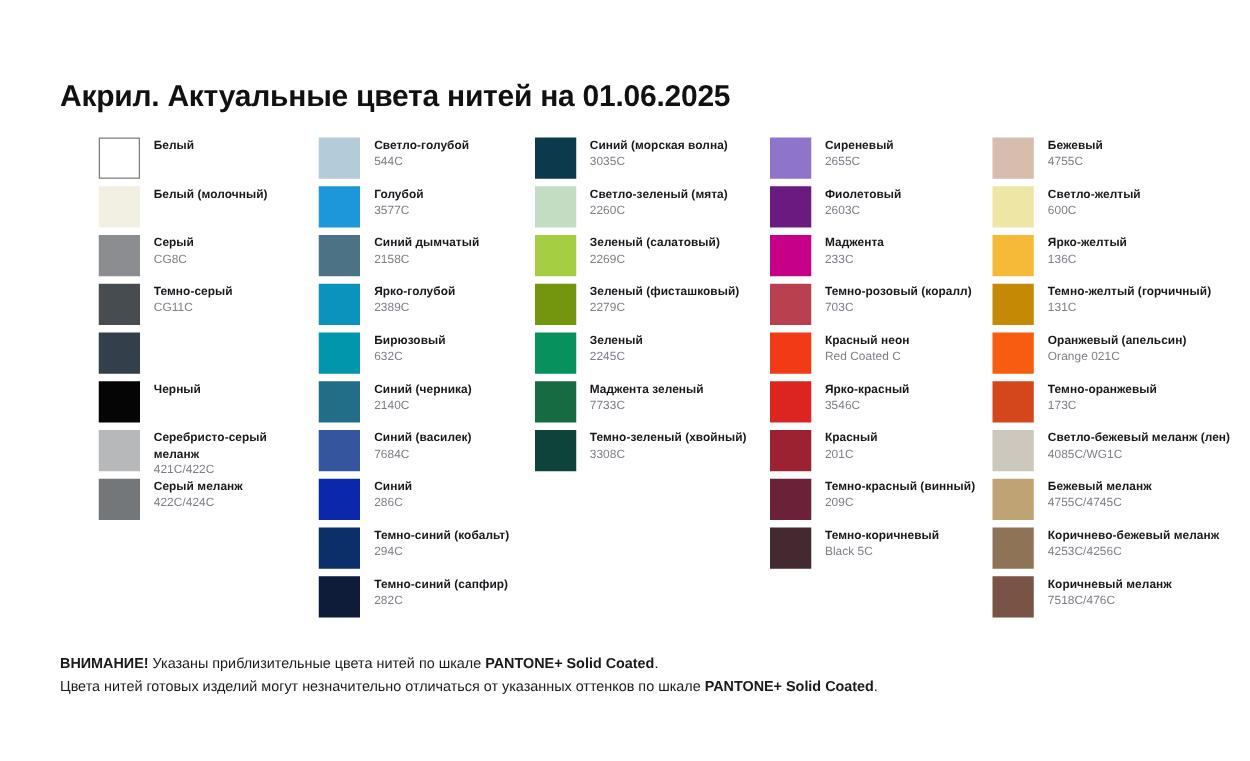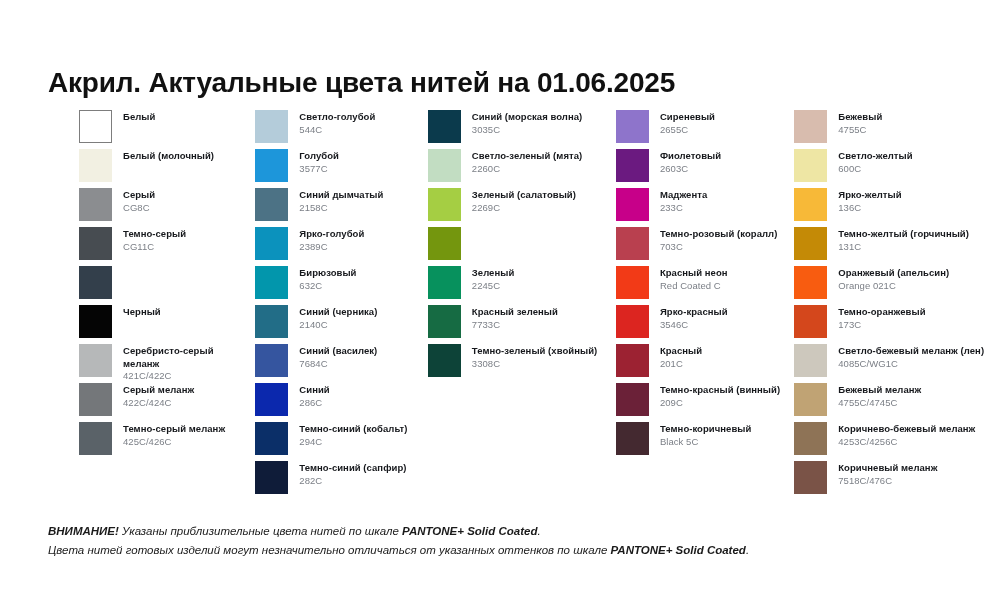--- a/index.html
+++ b/index.html
@@ -14,21 +14,21 @@
     position: relative;
     font-family: "Liberation Sans", "DejaVu Sans", sans-serif;
     color: #1a1a1a;
     overflow: hidden;
   }
 
   #page-title {
     position: absolute;
     left: 48px;
     top: 48px;
-    font-size: 28px;
+    font-size: 24px;
     font-weight: bold;
     letter-spacing: -0.2px;
     color: #111111;
     white-space: nowrap;
   }
 
   #swatch-grid {
     position: absolute;
     left: 0;
     top: 110px;
@@ -86,21 +86,20 @@
   .swatch-code:empty { display: none; }
 
   #footer-note {
     position: absolute;
     left: 48px;
     top: 522px;
     width: 910px;
     font-size: 11.5px;
     line-height: 19px;
     color: #1a1a1a;
-    font-style: italic;
   }
   .note-line { white-space: nowrap; }
   .note-strong { font-weight: bold; }
 </style>
 </head>
 <body>
 
 <h1 id="page-title">Акрил. Актуальные цвета нитей на 01.06.2025</h1>
 
 <div id="swatch-grid">
@@ -148,27 +147,20 @@
           <div class="swatch-code">421C/422C</div>
         </div>
       </div>
       <div class="swatch-row">
         <div class="swatch-chip" style="background-color: rgb(116, 119, 122);"></div>
         <div class="swatch-text">
           <div class="swatch-name">Серый меланж</div>
           <div class="swatch-code">422C/424C</div>
         </div>
       </div>
-      <div class="swatch-row">
-        <div class="swatch-chip" style="background-color: rgb(90, 98, 104);"></div>
-        <div class="swatch-text">
-          <div class="swatch-name">Темно-серый меланж</div>
-          <div class="swatch-code">425C/426C</div>
-        </div>
-      </div>
     </div>
     <div class="swatch-column col-1">
       <div class="swatch-row">
         <div class="swatch-chip" style="background-color: rgb(180, 204, 218);"></div>
         <div class="swatch-text">
           <div class="swatch-name">Светло-голубой</div>
           <div class="swatch-code">544C</div>
         </div>
       </div>
       <div class="swatch-row">
@@ -252,32 +244,36 @@
       </div>
       <div class="swatch-row">
         <div class="swatch-chip" style="background-color: rgb(165, 206, 67);"></div>
         <div class="swatch-text">
           <div class="swatch-name">Зеленый (салатовый)</div>
           <div class="swatch-code">2269C</div>
         </div>
       </div>
       <div class="swatch-row">
         <div class="swatch-chip" style="background-color: rgb(116, 150, 14);"></div>
+        <div class="swatch-text">
+          <div class="swatch-name">Зеленый (фисташковый)</div>
+          <div class="swatch-code">2279C</div>
+        </div>
       </div>
       <div class="swatch-row">
         <div class="swatch-chip" style="background-color: rgb(7, 145, 93);"></div>
         <div class="swatch-text">
           <div class="swatch-name">Зеленый</div>
           <div class="swatch-code">2245C</div>
         </div>
       </div>
       <div class="swatch-row">
         <div class="swatch-chip" style="background-color: rgb(22, 107, 67);"></div>
         <div class="swatch-text">
-          <div class="swatch-name">Красный зеленый</div>
+          <div class="swatch-name">Маджента зеленый</div>
           <div class="swatch-code">7733C</div>
         </div>
       </div>
       <div class="swatch-row">
         <div class="swatch-chip" style="background-color: rgb(13, 67, 56);"></div>
         <div class="swatch-text">
           <div class="swatch-name">Темно-зеленый (хвойный)</div>
           <div class="swatch-code">3308C</div>
         </div>
       </div>

